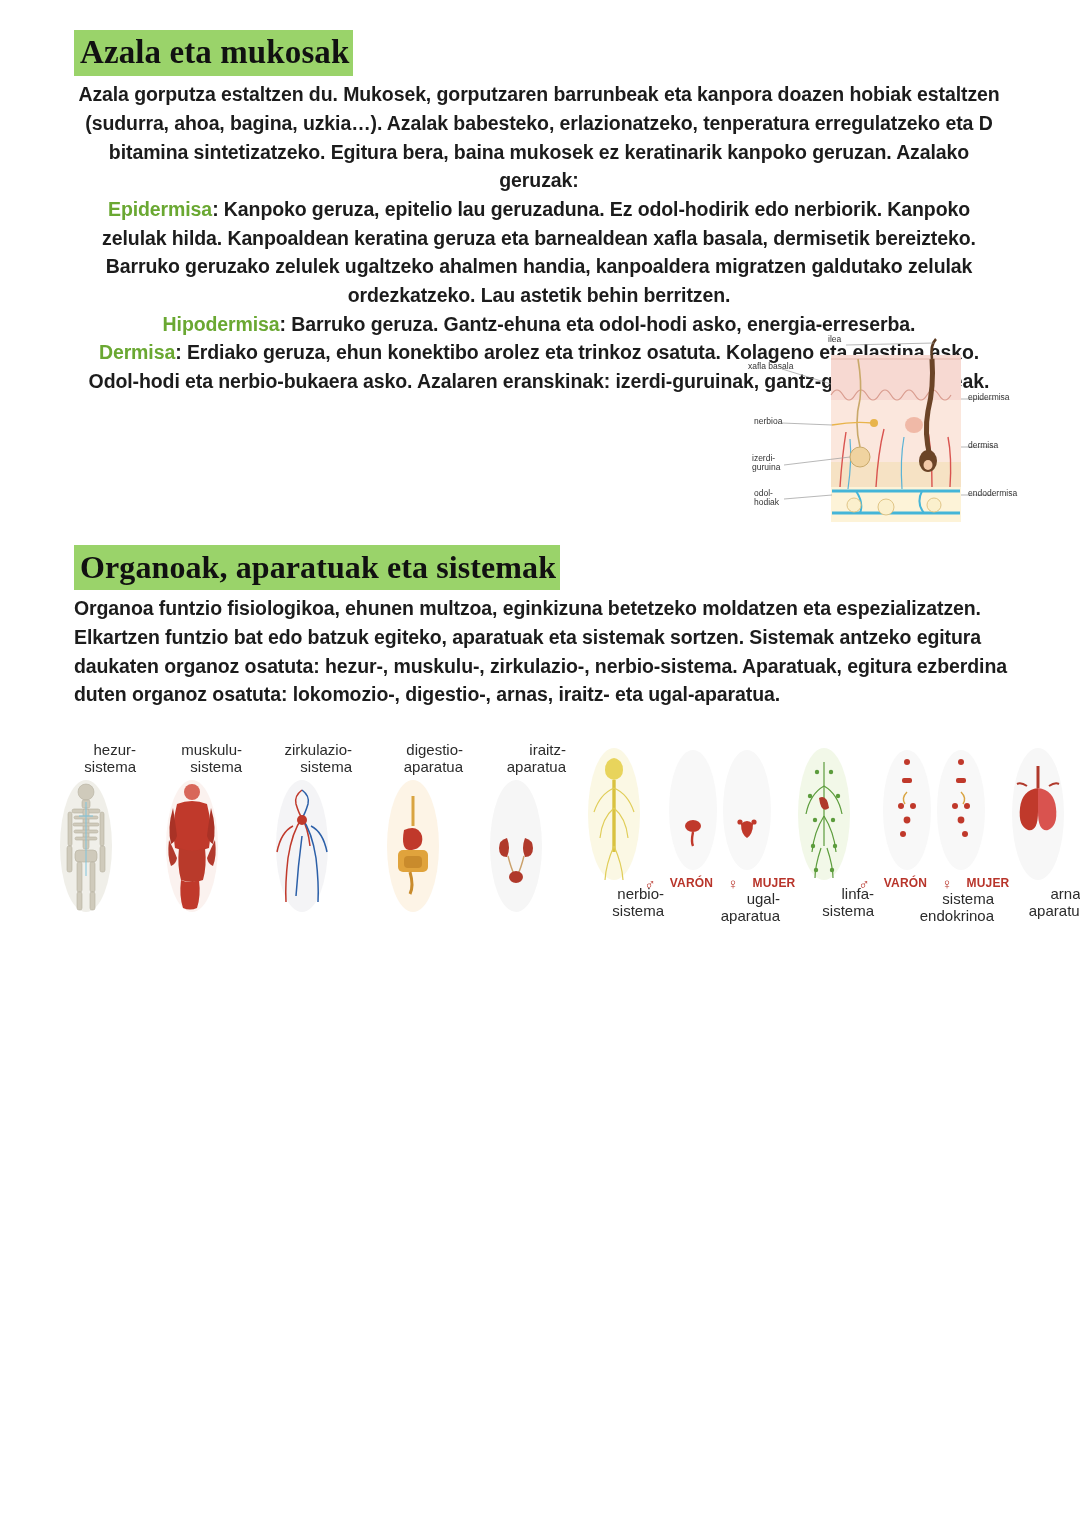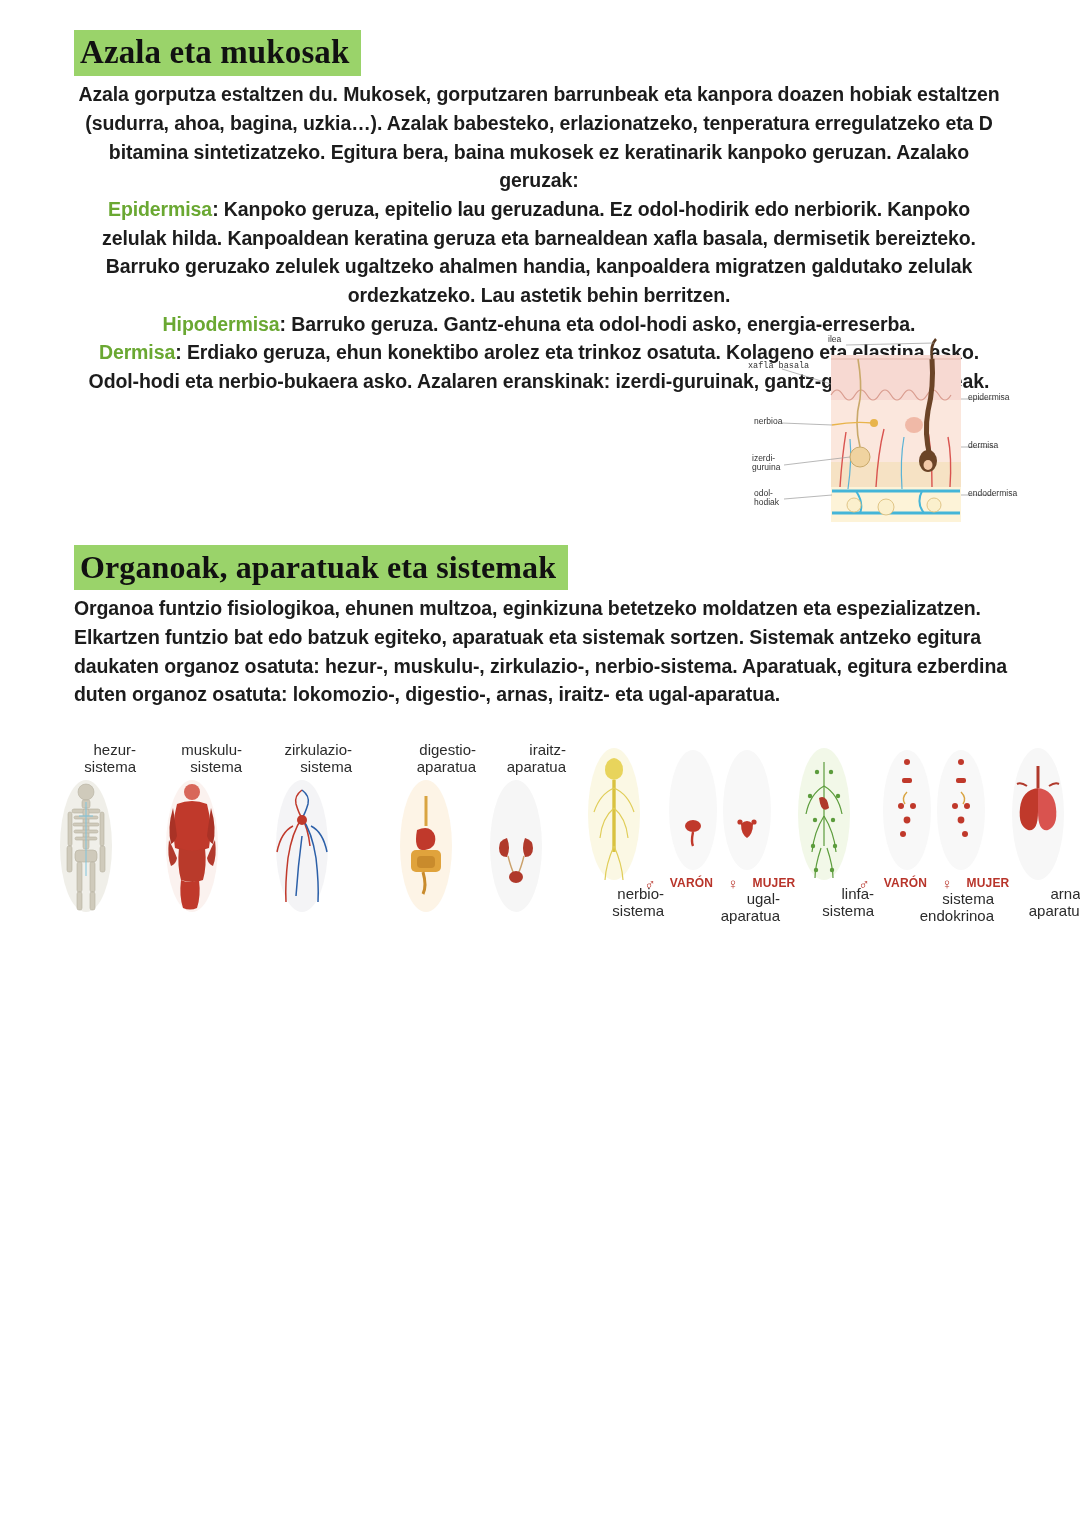--- a/index.html
+++ b/index.html
@@ -30,21 +30,21 @@
   }
 
   
   .heading {
     display: inline-block;
     background: #9ad36a;
     font-family: "Liberation Serif", serif;
     font-weight: bold;
     font-size: 33px;
     line-height: 1.25;
-    padding: 2px 12px 3px 6px;
+    padding: 2px 4px 3px 6px;
     color: #111;
     letter-spacing: 0.1px;
     margin: 0 0 4px 0;
   }
   .heading.second {
     font-size: 32px;
   }
 
   
   .para {
@@ -198,21 +198,21 @@
         </g>
 
         <g stroke="#999" stroke-width="0.7">
           <line x1="225" y1="62" x2="258" y2="62"></line>
           <line x1="225" y1="110" x2="258" y2="110"></line>
           <line x1="225" y1="158" x2="258" y2="158"></line>
         </g>
       </g>
     </svg>
     <div class="skin-label" style="left:92px; top:-2px;">ilea</div>
-    <div class="skin-label" style="left:12px; top:25px;font-family:Liberation Mono, monospace;">xafla basala</div>
+    <div class="skin-label" style="left:12px; top:25px;">xafla basala</div>
     <div class="skin-label" style="left:18px; top:80px;">nerbioa</div>
     <div class="skin-label" style="left:16px; top:117px;">izerdi-
 guruina</div>
     <div class="skin-label" style="left:18px; top:152px;">odol-
 hodiak</div>
     <div class="skin-label" style="left:232px; top:56px;">epidermisa</div>
     <div class="skin-label" style="left:232px; top:104px;">dermisa</div>
     <div class="skin-label" style="left:232px; top:152px;">endodermisa</div>
   </div>
 
@@ -281,21 +281,21 @@
         <g fill="none" stroke="#2b5fa8" stroke-width="1.5">
           <path d="M45 14 q8 6 6 14 q-3 10 -6 14"></path>
           <path d="M45 42 q10 14 14 40 q3 26 2 44"></path>
           <path d="M54 50 q12 6 16 26"></path>
           <path d="M45 60 q-4 30 -6 60"></path>
         </g>
         <circle cx="45" cy="44" r="5" fill="#c0392b"></circle>
       </svg>
     </div>
 
-    <div class="sys-item" style="left:350px; top:0;">
+    <div class="sys-item" style="left:337px; top:0;">
       <div class="sys-caption">digestio-
 aparatua</div>
       <svg class="fig-body" width="90" height="140" viewBox="0 0 90 140">
         <ellipse cx="45" cy="70" rx="26" ry="66" fill="#fdf4e6"></ellipse>
         <path d="M45 20 v30" stroke="#d9a441" stroke-width="3" fill="none"></path>
         <path d="M36 54 q14 -6 18 6 q2 12 -10 14 q-12 2 -8 -20z" fill="#c0392b"></path>
         <rect x="30" y="74" width="30" height="22" rx="5" fill="#e0a33c"></rect>
         <rect x="36" y="80" width="18" height="12" rx="4" fill="#c98b2c"></rect>
         <path d="M42 96 q4 14 0 22" stroke="#c98b2c" stroke-width="3" fill="none"></path>
       </svg>

